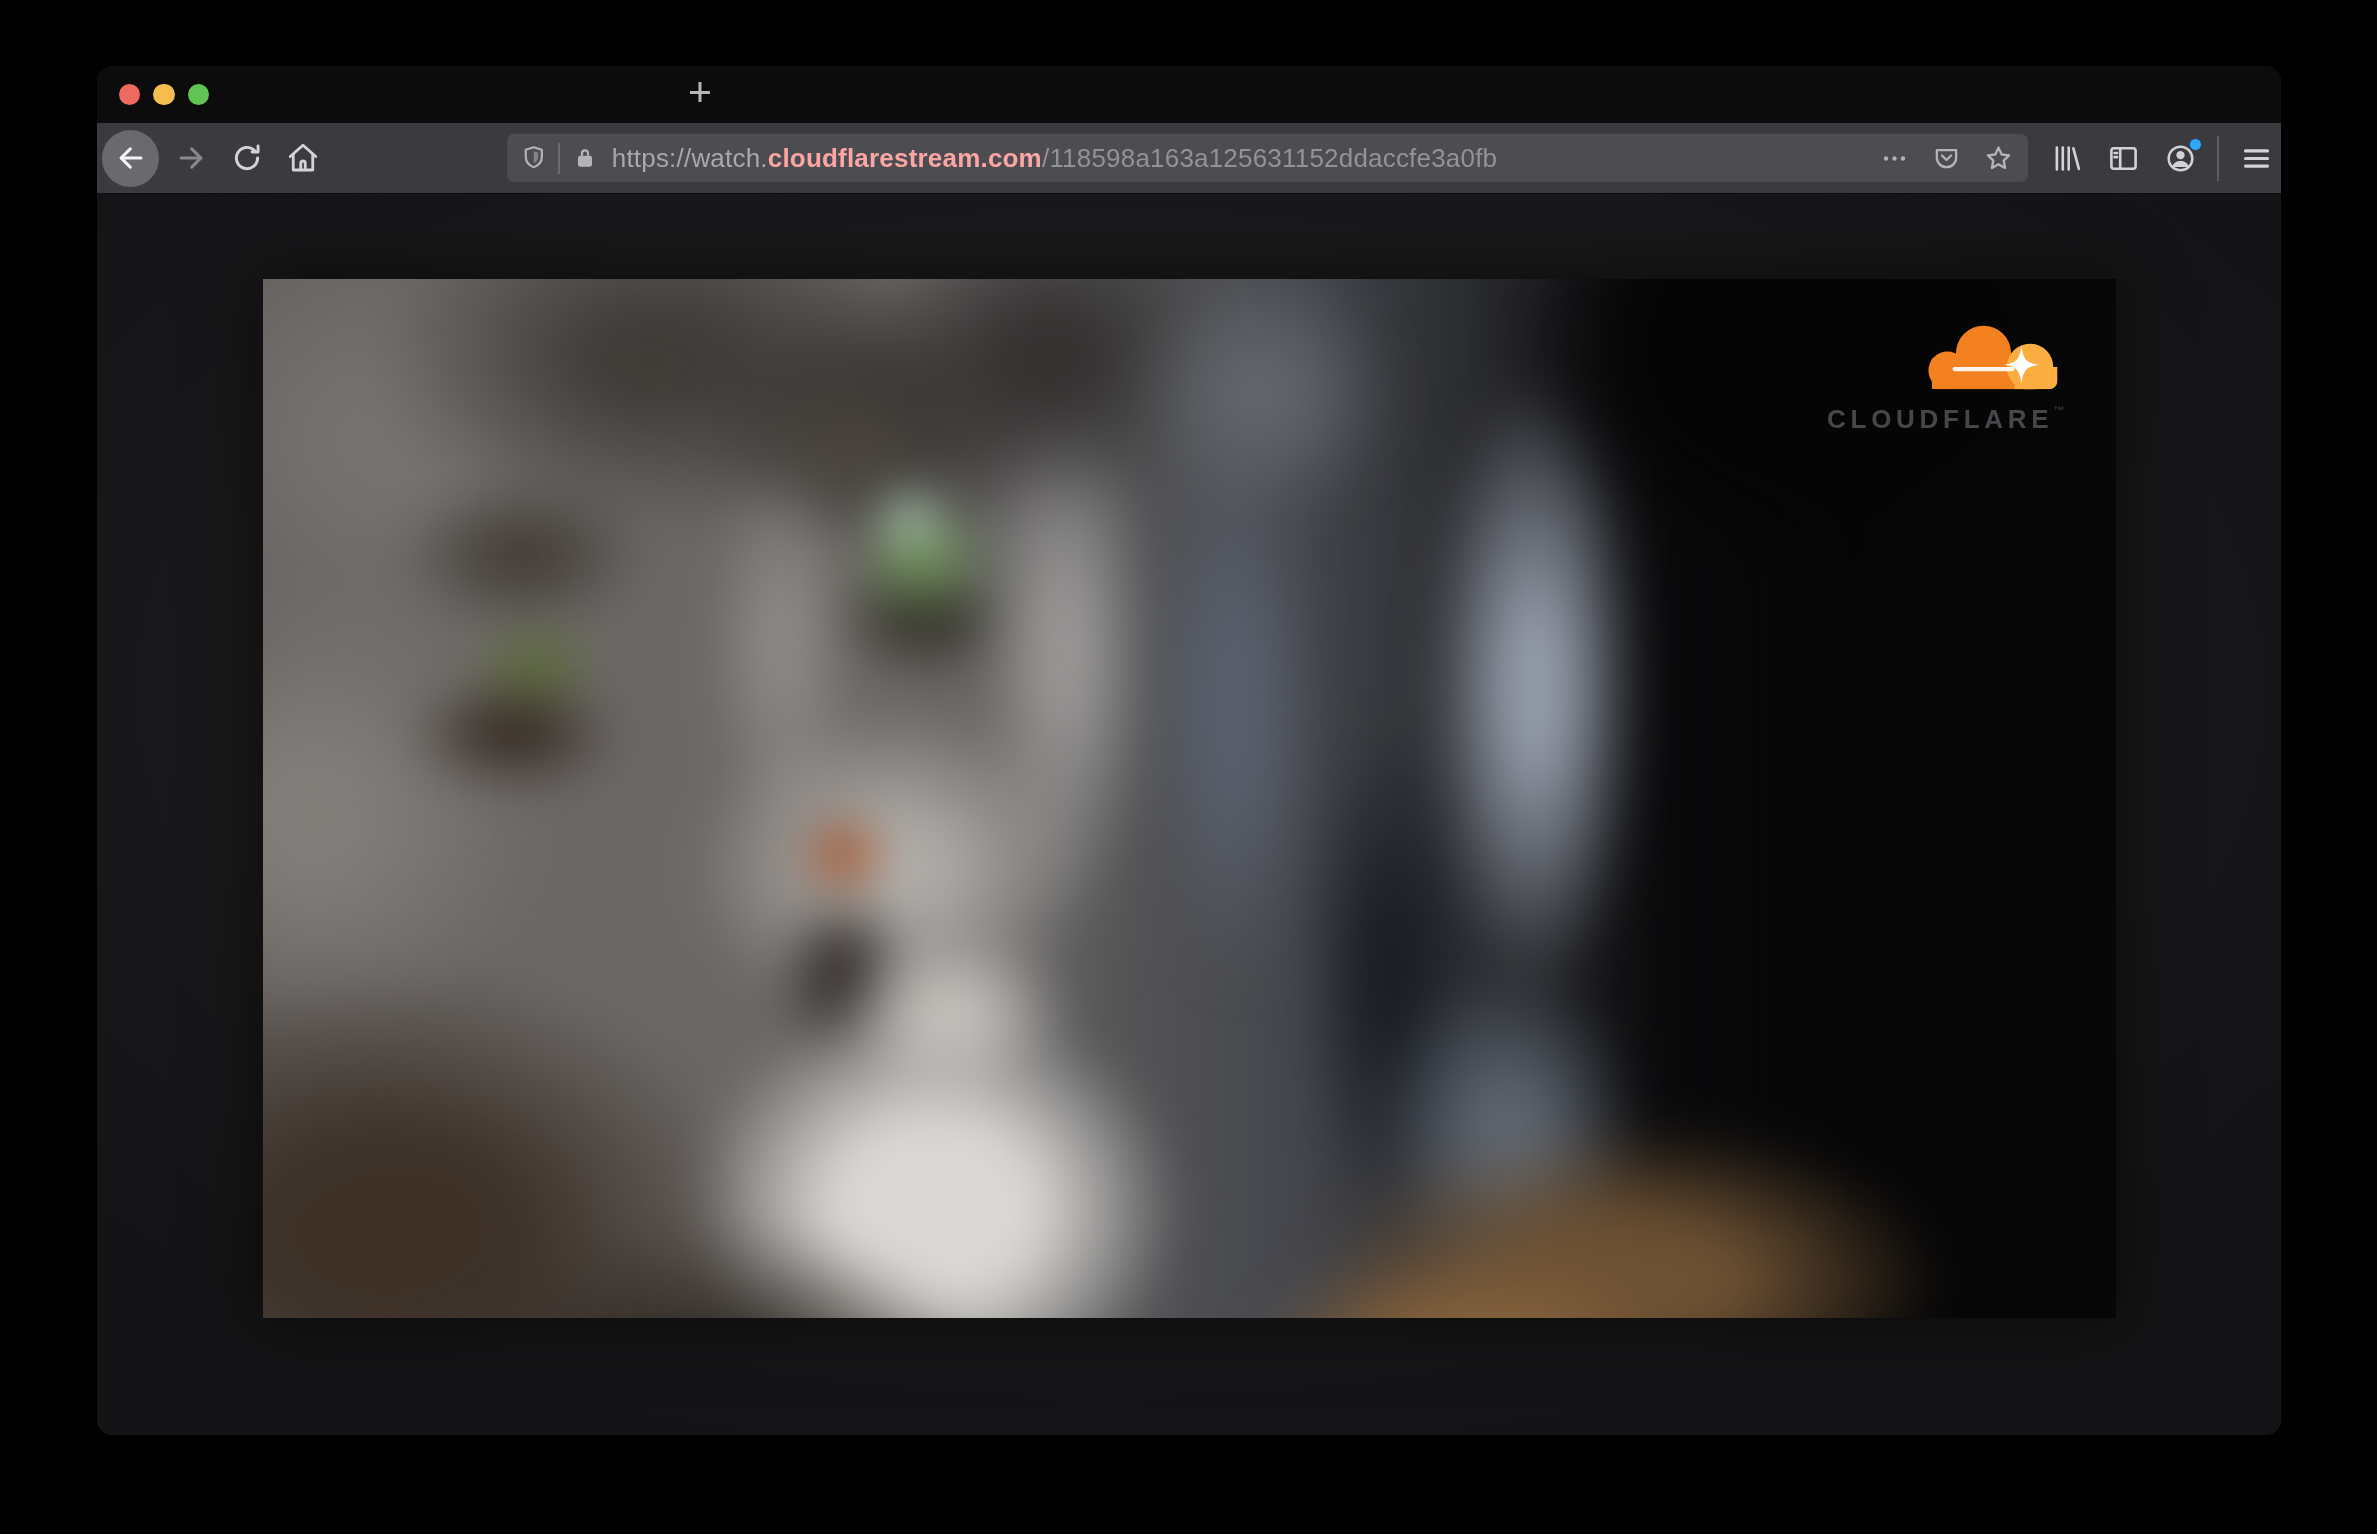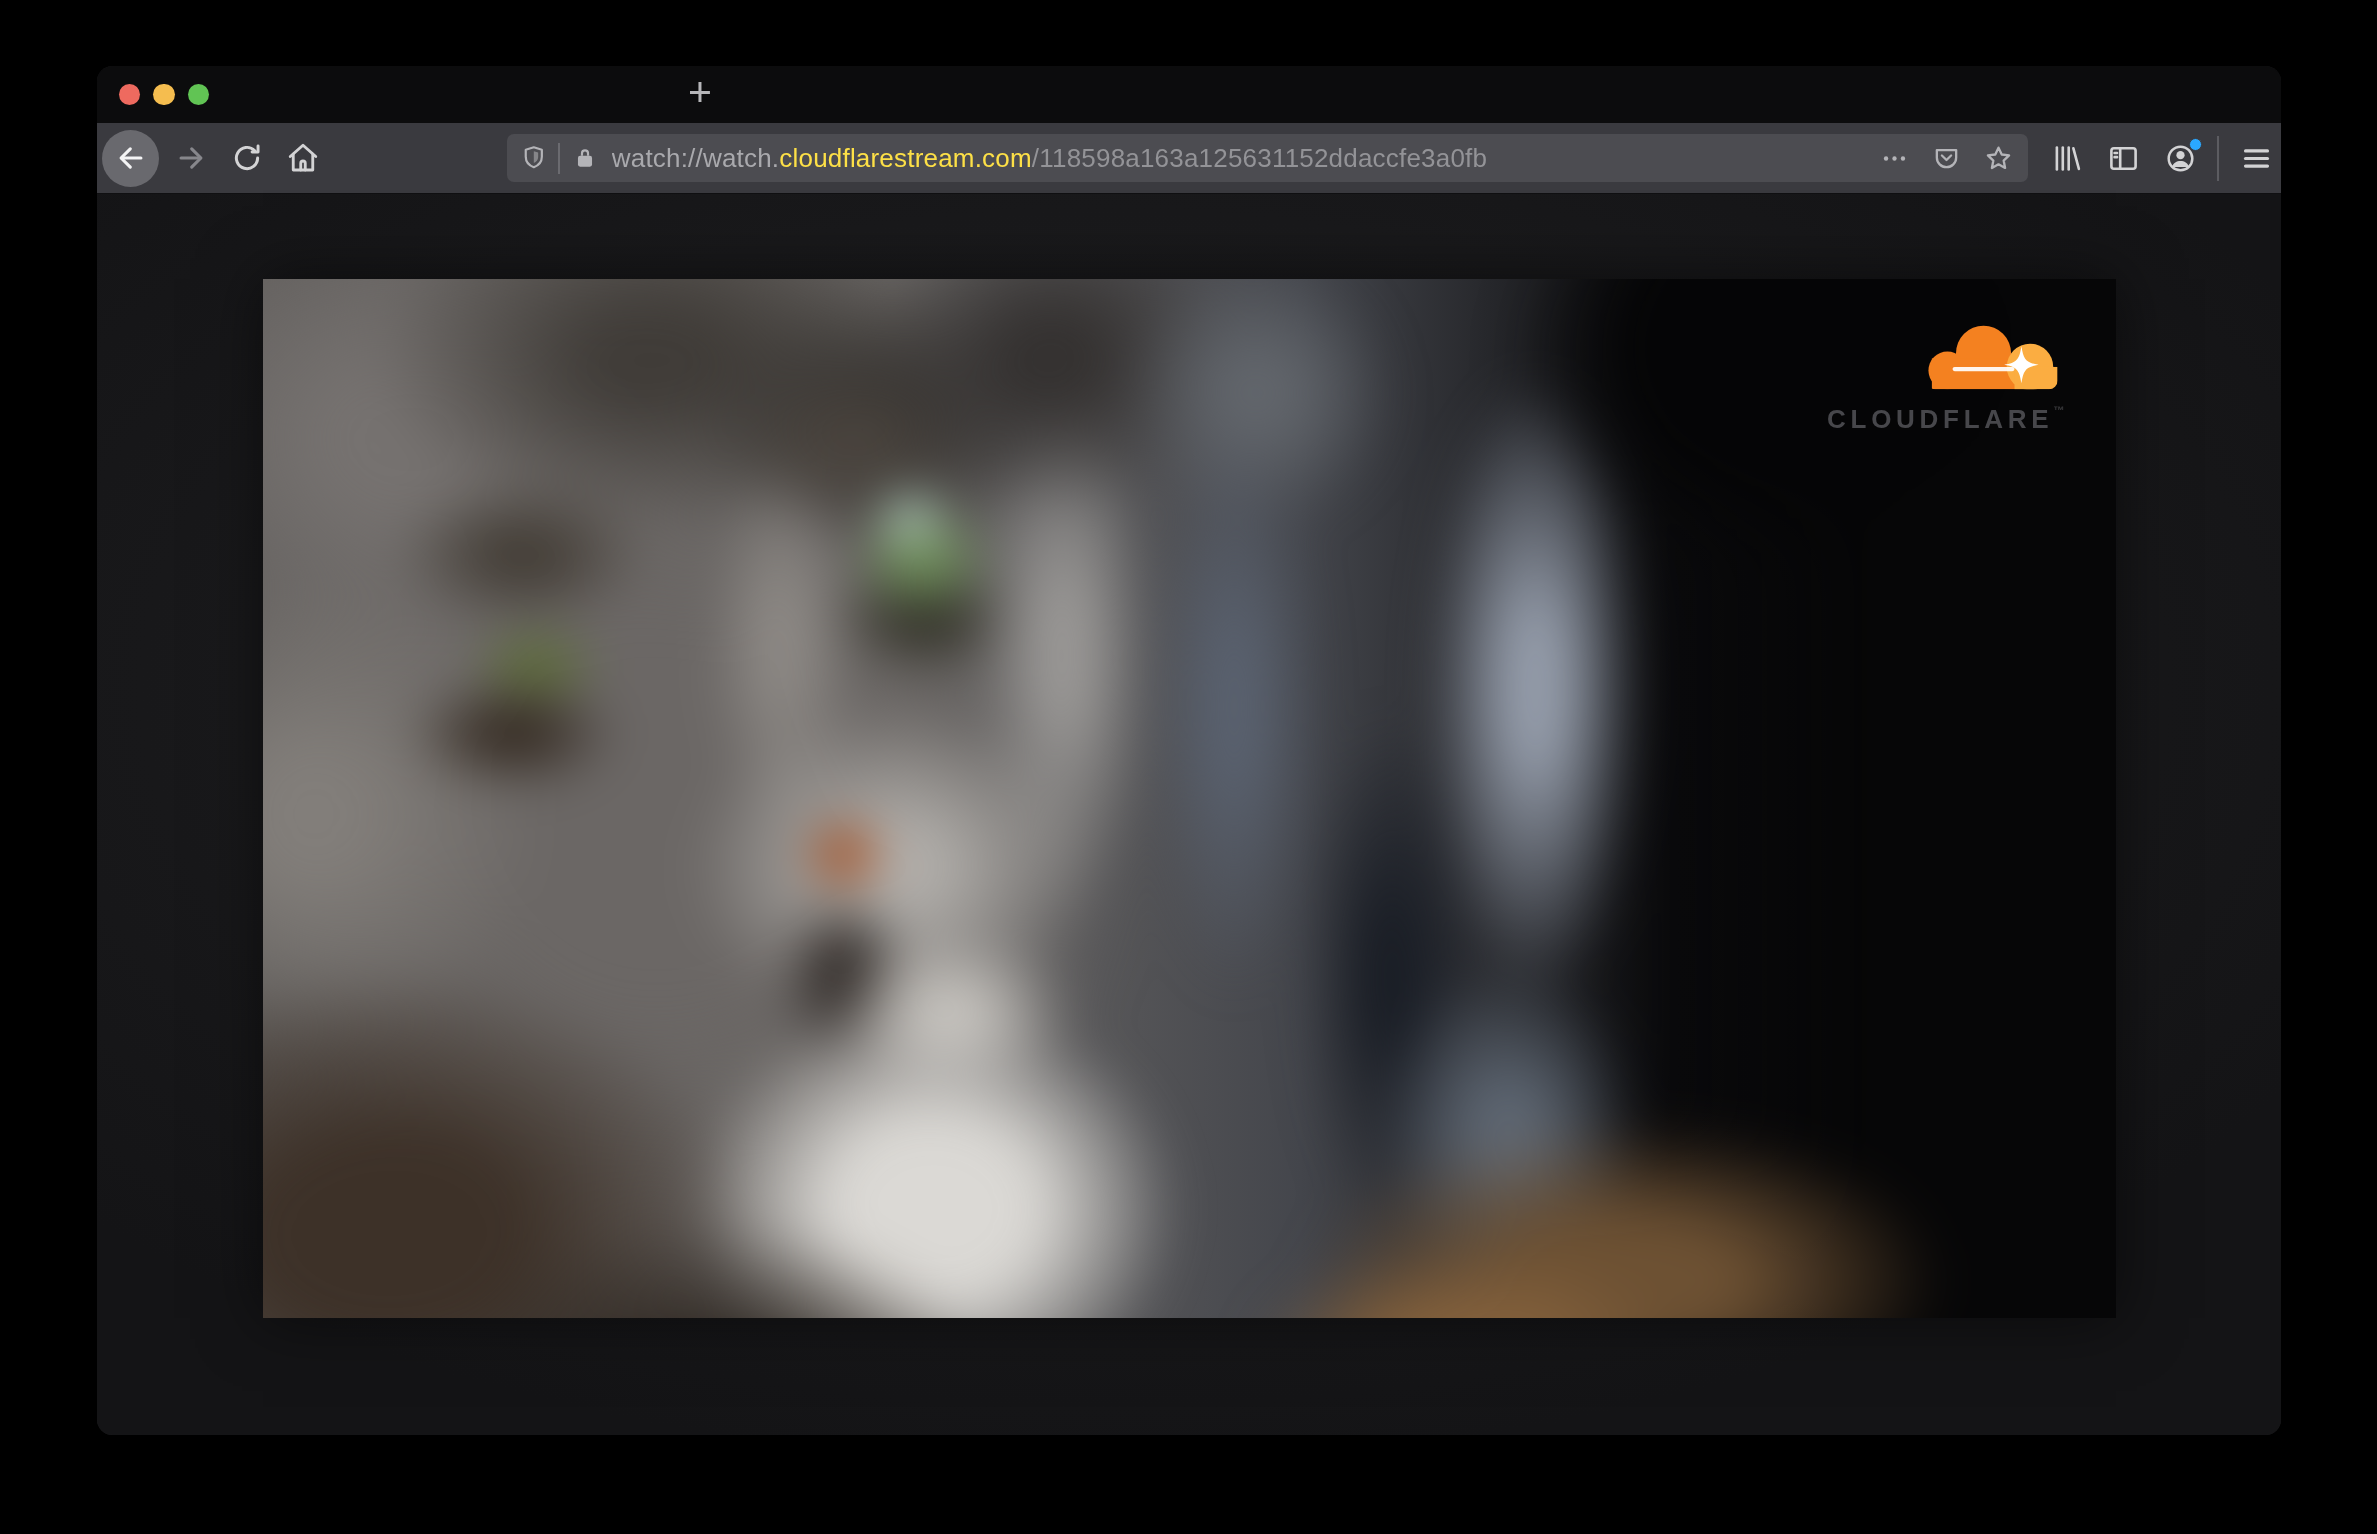--- a/index.html
+++ b/index.html
@@ -35,21 +35,21 @@
   .icon-dim  { color:#87878c; }
   .icon-lit  { color:#d3d3d5; }
   .icon-url  { color:#b4b4b8; }
 
   .urlbar { position:relative; margin-left:180px; width:1524px; height:48px; border-radius:6.9px;
             background:#4c4c51; display:flex; align-items:center; padding:0 13.8px; }
   .url-sep { width:1.7px; height:31px; background:#6b6b70; margin:0 12px 0 10.3px; flex:0 0 auto; }
   .url-text { margin-left:13.8px; font-size:26px; white-space:nowrap; letter-spacing:0.2px; flex:1 1 auto;
               overflow:hidden; }
   .u-scheme { color:#a9a9ad; }
-  .u-domain { color:#fde047; font-weight:400; }
+  .u-domain { color:#fca5a5; font-weight:700; }
   .u-path   { color:#939397; }
   .url-actions { display:flex; align-items:center; gap:22.4px; flex:0 0 auto; margin-left:10.3px; }
 
   .tool-right { display:flex; align-items:center; flex:0 0 auto; }
   .tb { width:50px; height:50px; display:flex; align-items:center; justify-content:center; position:relative; }
   .tb + .tb { margin-left:6.9px; }
   .toolbar-sep { width:1.7px; height:45px; background:#5c5c61; margin:0 12px; }
   .noti-dot { position:absolute; right:3.4px; top:5.2px; width:13px; height:13px; border-radius:50%;
               border:1.7px solid #3a3a3f; }
 
@@ -138,21 +138,21 @@
       </span>
       <span class="url-sep"></span>
       <span class="icon-url">
         <svg width="26" height="26" viewBox="0 0 24 24" fill="currentColor">
           <path d="M8.2 10V7.8a3.8 3.8 0 0 1 7.6 0V10h-2V7.8a1.8 1.8 0 0 0-3.6 0V10z"></path>
           <rect x="5.5" y="10" width="13" height="10" rx="2"></rect>
         </svg>
       </span>
 
       <span class="url-text">
-        <span class="u-scheme">watch://watch.</span><span class="u-domain">cloudflarestream.com</span><span class="u-path">/118598a163a125631152ddaccfe3a0fb</span>
+        <span class="u-scheme">https://watch.</span><span class="u-domain">cloudflarestream.com</span><span class="u-path">/118598a163a125631152ddaccfe3a0fb</span>
       </span>
 
       <span class="url-actions">
         <span class="icon-url">
           <svg width="29" height="29" viewBox="0 0 24 24" fill="currentColor">
             <circle cx="5" cy="12" r="1.8"></circle>
               <circle cx="12" cy="12" r="1.8"></circle>
               <circle cx="19" cy="12" r="1.8"></circle>
           </svg>
         </span>

